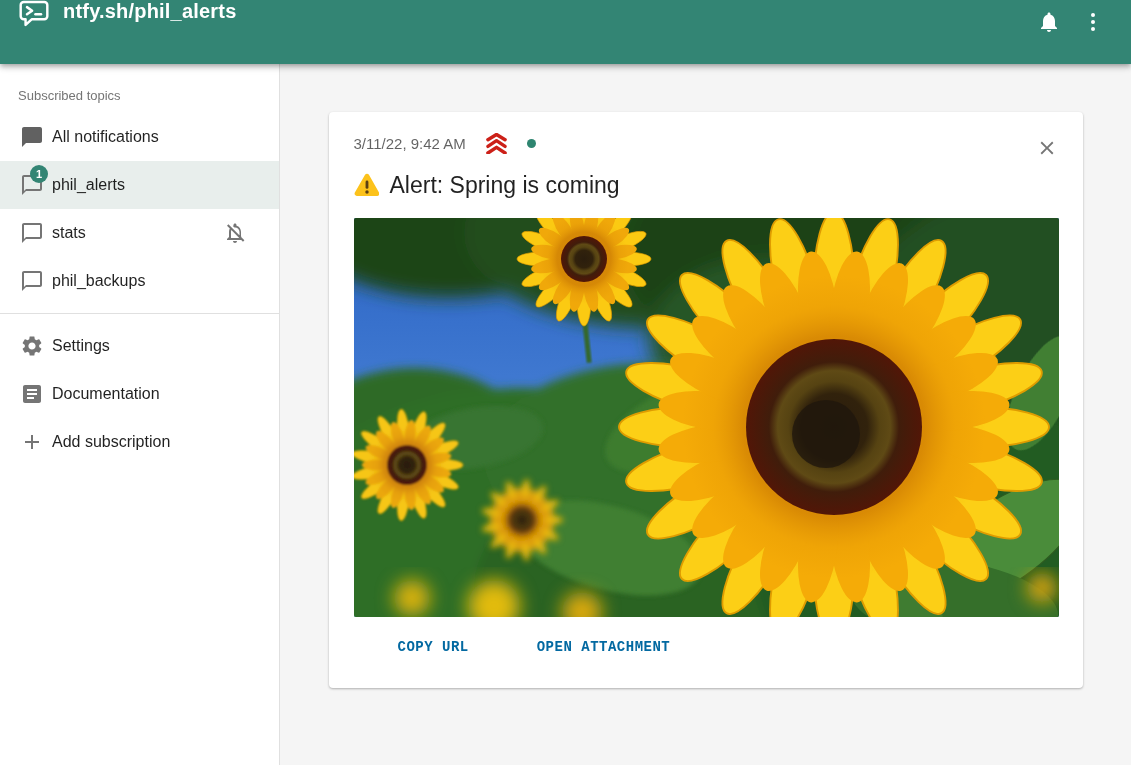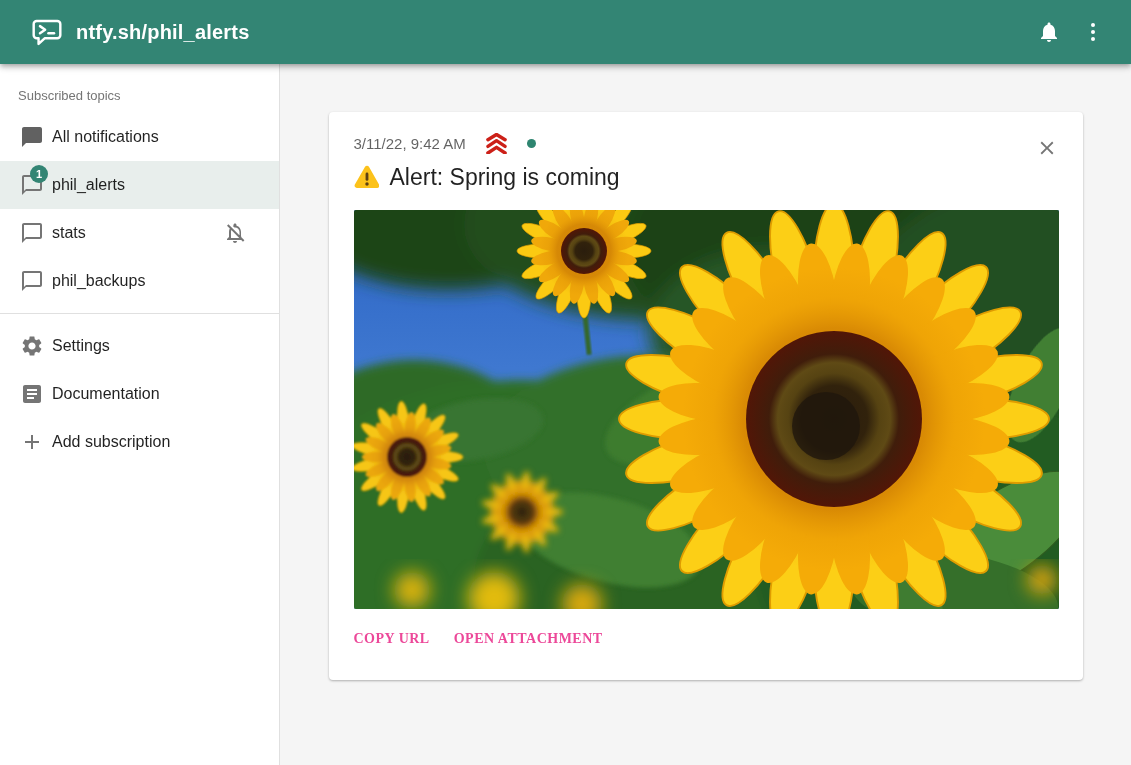--- a/index.html
+++ b/index.html
@@ -8,22 +8,22 @@
     width: 1131px; height: 765px; overflow: hidden;
     display: flex; flex-direction: column;
     font-family: "Liberation Sans", sans-serif;
     background: #f5f5f5;
     color: rgba(0,0,0,.87);
   }
   
   .appbar {
     height: 64px; flex: 0 0 64px;
     background: #338574; color: #fff;
-    display: flex; align-items: center;
-    padding: 0 16px 0 32px;
+    display: flex; align-items: flex-start;
+    padding: 0 16px 0 19px;
     box-shadow: 0 2px 4px -1px rgba(0,0,0,.2), 0 4px 5px 0 rgba(0,0,0,.14), 0 1px 10px 0 rgba(0,0,0,.12);
     position: relative; z-index: 5;
   }
   .appbar .logo { width: 30px; height: 27px; margin-right: 14px; flex: 0 0 auto; }
   .appbar .title { font-size: 20px; font-weight: 700; letter-spacing: .2px; }
   .appbar .spacer { flex: 1; }
   .iconbtn {
     width: 44px; height: 44px; border: none; background: transparent; color:#fff;
     display: flex; align-items: center; justify-content: center;
     border-radius: 50%; cursor: pointer;
@@ -70,37 +70,37 @@
     position: absolute; top: 18px; right: 18px; width: 36px; height: 36px;
     border: none; background: transparent; border-radius: 50%; cursor: pointer;
     display: flex; align-items: center; justify-content: center;
   }
   .close-btn svg { width: 22px; height: 22px; fill: #757575; }
   .ts-row { display: flex; align-items: center; gap: 19px; height: 22px; }
   .timestamp { font-size: 15px; color: rgba(0,0,0,.62); }
   .prio svg { width: 23px; height: 21px; display: block; }
   .unread-dot { width: 9px; height: 9px; border-radius: 50%; background: #2e8570; }
   .card-title {
-    margin-top: 8px; font-size: 23px; font-weight: 400;
+    margin-top: 16px; font-size: 23px; font-weight: 400;
     display: flex; align-items: center; gap: 10px; line-height: 30px;
   }
   .card-title .warn { width: 26px; height: 24px; flex: 0 0 auto; }
   .card-body { margin-top: 5px; font-size: 16px; line-height: 22px; color: rgba(0,0,0,.87); }
   .photo {
     margin-top: 18px; width: 705px; height: 399px; border-radius: 2px;
     overflow: hidden; display: block; cursor: pointer; background:#3a6f2c;
   }
   .photo svg { display: block; }
   .tags { margin-top: 9px; font-size: 15px; color: rgba(0,0,0,.62); }
   .actions { margin-top: 16px; display: flex; gap: 24px; }
   .text-btn {
-    border: none; background: transparent; color: #ec4899;
-    font-family: Liberation Serif, serif;
+    border: none; background: transparent; color: #0369a1;
+    font-family: Liberation Mono, monospace;
     font-size: 14px; font-weight: 700; letter-spacing: .5px;
-    padding: 6px 0; cursor: pointer; border-radius: 4px;
+    padding: 6px 0; cursor: pointer; border-radius: 4px; margin-left: 44px;
   }
 </style>
 </head>
 <body>
 
 <div class="app">
 
   <header class="appbar">
     <span class="logo">
       <svg viewBox="0 0 32 29">

